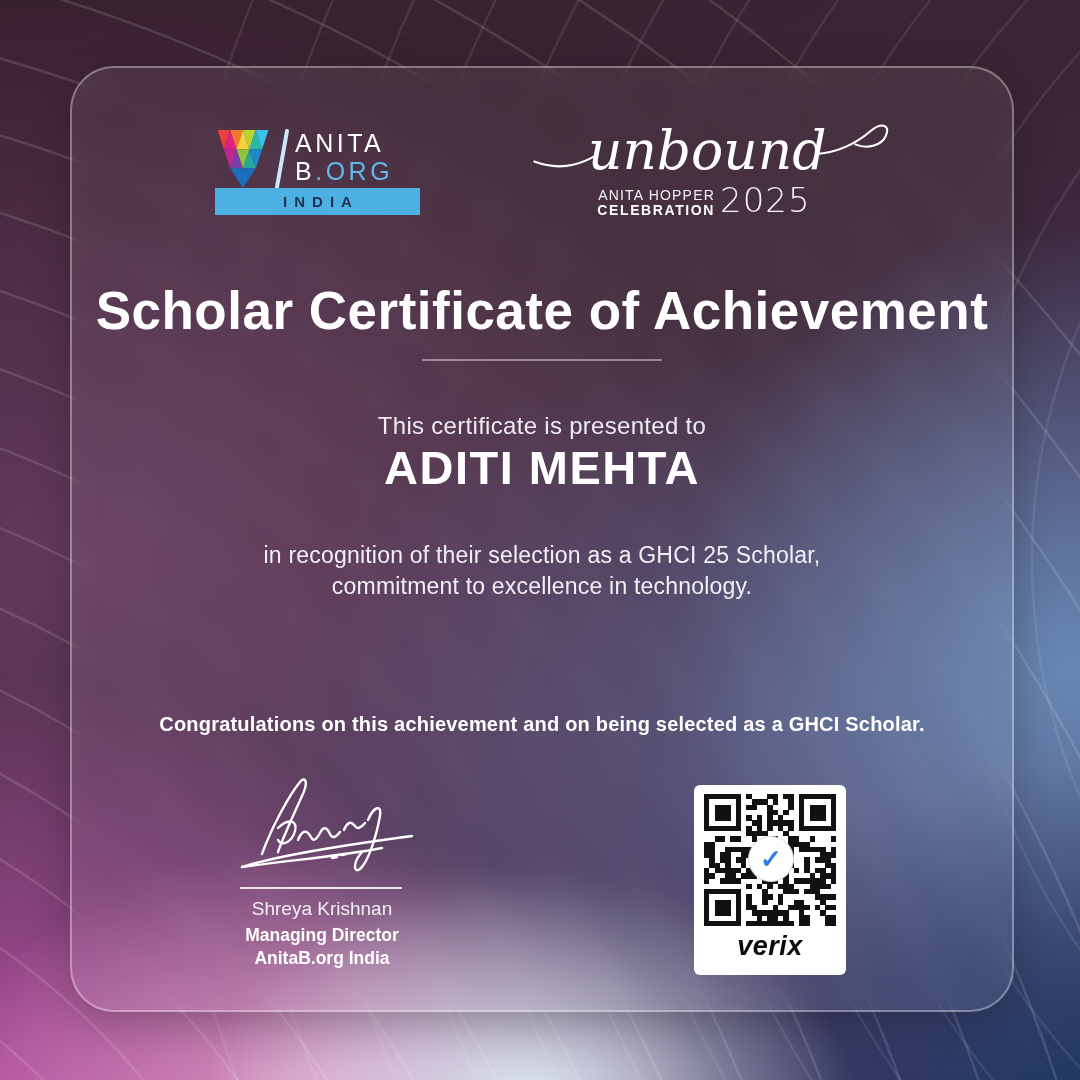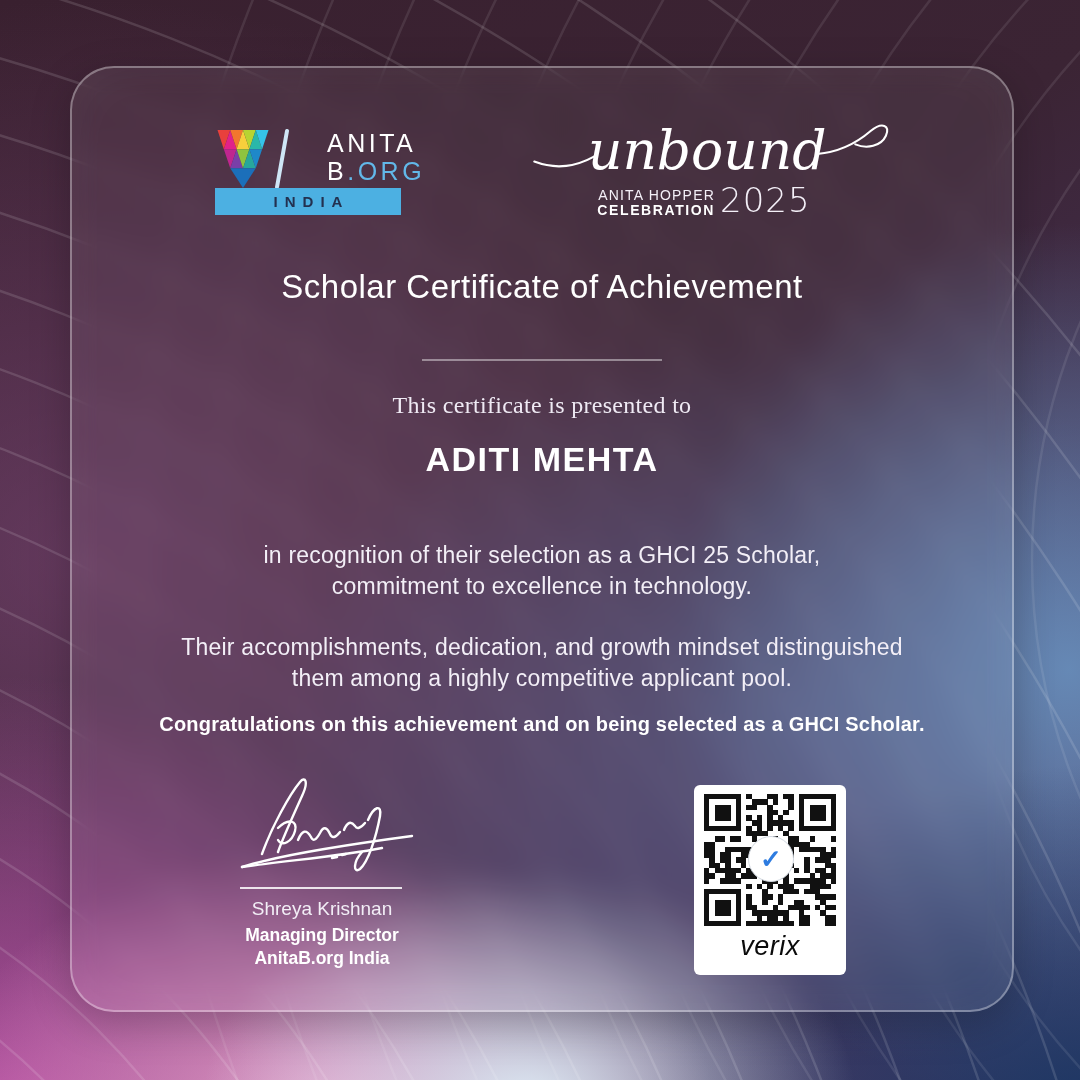--- a/index.html
+++ b/index.html
@@ -28,60 +28,60 @@
     -webkit-backdrop-filter:blur(12px);
   }
   .abs{position:absolute;}
   .ctr{left:0;right:0;text-align:center;}
 
   
   .logo-block{left:143px;top:60px;width:186px;height:88px;}
   .logo-mark{position:absolute;left:0;top:2px;width:56px;height:58px;}
   .logo-slash{position:absolute;left:60px;top:1px;width:14px;height:60px;}
   .logo-text{position:absolute;left:80px;top:1px;line-height:28px;font-size:25px;
-             letter-spacing:3.5px;font-weight:500;color:#fff;white-space:nowrap;margin-left:32px;}
+             letter-spacing:3.5px;font-weight:500;color:#fff;white-space:nowrap;}
   .org-blue{color:#62b8e9;}
-  .india-bar{position:absolute;left:0;top:60px;width:186px;height:27px;background:#4cb0e2;
+  .india-bar{position:absolute;left:0;top:60px;width:205px;height:27px;background:#4cb0e2;
              display:flex;align-items:center;justify-content:center;}
   .india-bar span{font-size:15px;font-weight:600;letter-spacing:7px;padding-left:7px;color:#233150;}
 
   
   .unbound-svg{left:450px;top:42px;width:380px;height:86px;}
   .unbound-svg text{font-family:"DejaVu Serif",serif;font-style:italic;font-size:56px;fill:#ffffff;}
   .ghc-lines{left:428px;top:120px;width:215px;text-align:right;line-height:15px;}
   .ghc-line1{font-size:14px;letter-spacing:1.2px;font-weight:400;color:#f4f0f8;}
   .ghc-line2{font-size:14px;letter-spacing:1.6px;font-weight:700;color:#ffffff;}
   .ghc-year{left:648px;top:112px;font-size:34px;font-weight:200;letter-spacing:1px;
             font-family:"DejaVu Sans",sans-serif;color:#f4f0f8;}
 
   
-  .title{top:200px;font-size:33px;font-weight:400;letter-spacing:0.5px;}
+  .title{top:212px;font-size:53px;font-weight:700;letter-spacing:0.5px;}
   .divider{left:350px;top:291px;width:240px;height:2px;background:rgba(255,255,255,0.42);}
-  .presented{top:324px;font-size:24px;font-weight:300;color:#efeaf4;letter-spacing:0.3px;font-family:Liberation Serif, serif;}
-  .recipient{top:372px;font-size:34px;font-weight:700;letter-spacing:1.5px;}
+  .presented{top:344px;font-size:24px;font-weight:300;color:#efeaf4;letter-spacing:0.3px;}
+  .recipient{top:372px;font-size:47px;font-weight:700;letter-spacing:1.5px;}
   .body-par{font-size:23px;font-weight:300;line-height:31px;color:#f3eff7;letter-spacing:0.2px;}
   .body1{top:460px;margin-top:12px;}
   .body2{top:564px;}
   .congrats{top:645px;font-size:20px;font-weight:700;letter-spacing:0.2px;}
 
   
   .sig-svg{left:160px;top:700px;width:190px;height:112px;}
   .sig-line{left:168px;top:819px;width:162px;height:2px;background:rgba(255,255,255,0.85);}
   .sig-name{left:120px;top:830px;width:260px;text-align:center;font-size:19px;font-weight:400;color:#f2eef6;}
   .sig-role{left:120px;top:857px;width:260px;text-align:center;font-size:17.5px;font-weight:700;}
   .sig-org{left:120px;top:880px;width:260px;text-align:center;font-size:17.5px;font-weight:700;}
 
   
   .qr-box{left:622px;top:717px;width:152px;height:190px;background:#ffffff;border-radius:6px;}
   .qr-svg{position:absolute;left:10px;top:9px;width:132px;height:132px;fill:#111;}
   .qr-logo{position:absolute;left:54px;top:51px;width:44px;height:44px;border-radius:50%;
            background:#fff;border:1.5px solid #cfd6df;display:flex;align-items:center;justify-content:center;}
   .qr-check{font-size:26px;font-weight:700;color:#2e7ce0;line-height:1;}
   .qr-brand{position:absolute;left:0;right:0;top:146px;text-align:center;
-            font-size:27px;font-weight:400;font-style:italic;color:#0b0b0b;letter-spacing:0.5px;}
+            font-size:27px;font-weight:700;font-style:italic;color:#0b0b0b;letter-spacing:0.5px;}
 </style>
 </head>
 <body>
 
 <div class="stage">
 
   <svg id="arcs" aria-hidden="true">
       <circle cx="1640" cy="560" r="460" fill="none" stroke="rgba(255,255,255,0.09)" stroke-width="2.5"></circle>
       <circle cx="1640" cy="560" r="534" fill="none" stroke="rgba(255,255,255,0.09)" stroke-width="2.5"></circle>
       <circle cx="1640" cy="560" r="608" fill="none" stroke="rgba(255,255,255,0.09)" stroke-width="2.5"></circle>
@@ -162,24 +162,20 @@
     <div class="abs ghc-year">2025</div>
 
     <div class="abs ctr title">Scholar Certificate of Achievement</div>
     <div class="abs divider"></div>
     <div class="abs ctr presented">This certificate is presented to</div>
     <div class="abs ctr recipient">ADITI MEHTA</div>
 
     <div class="abs ctr body-par body1">
       <div>in recognition of their selection as a GHCI 25 Scholar,</div>
       <div>commitment to excellence in technology.</div>
-    </div>
-    <div class="abs ctr body-par body2">
-      <div>Their accomplishments, dedication, and growth mindset distinguished</div>
-      <div>them among a highly competitive applicant pool.</div>
     </div>
     <div class="abs ctr congrats">Congratulations on this achievement and on being selected as a GHCI Scholar.</div>
 
     <svg class="abs sig-svg" viewBox="0 0 190 112">
       <g fill="none" stroke="#fff" stroke-width="2.4" stroke-linecap="round">
         <path d="M30,86 C40,58 58,26 68,14 C73,8 77,13 70,28 C60,50 50,72 46,84"></path>
         <path d="M46,60 C56,50 66,52 63,63 C60,74 50,79 46,72"></path>
         <path d="M66,72 q6,-15 13,-3 q3,7 9,-4 q5,-10 10,1 q3,7 10,-2"></path>
         <path d="M112,62 q5,-12 11,-4 q3,5 10,-3"></path>
         <path d="M136,52 C142,38 150,36 148,48 C144,70 136,94 128,101 C121,106 121,94 130,84"></path>

